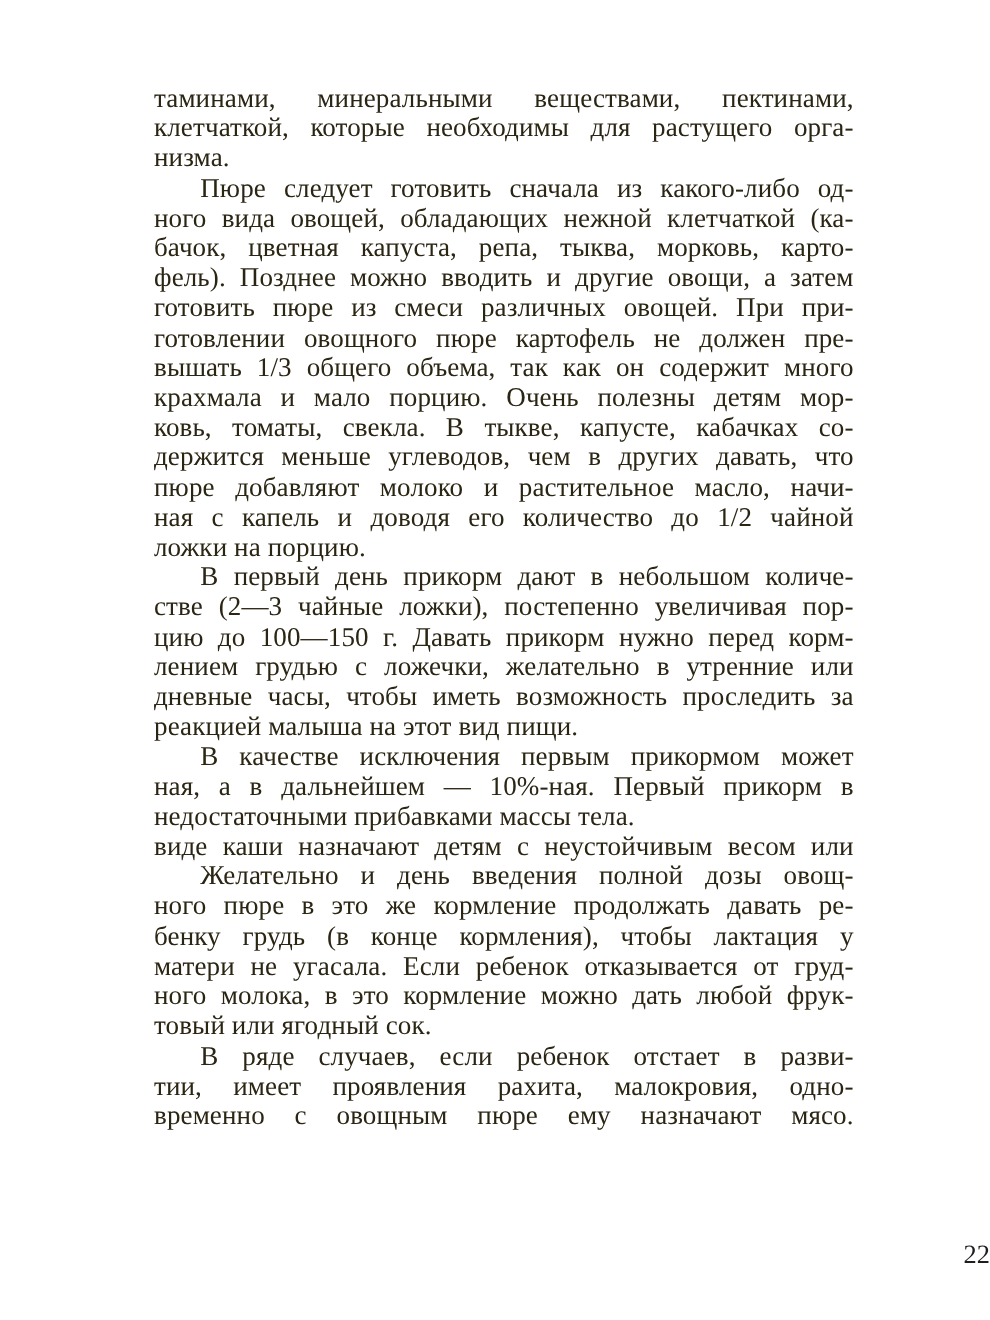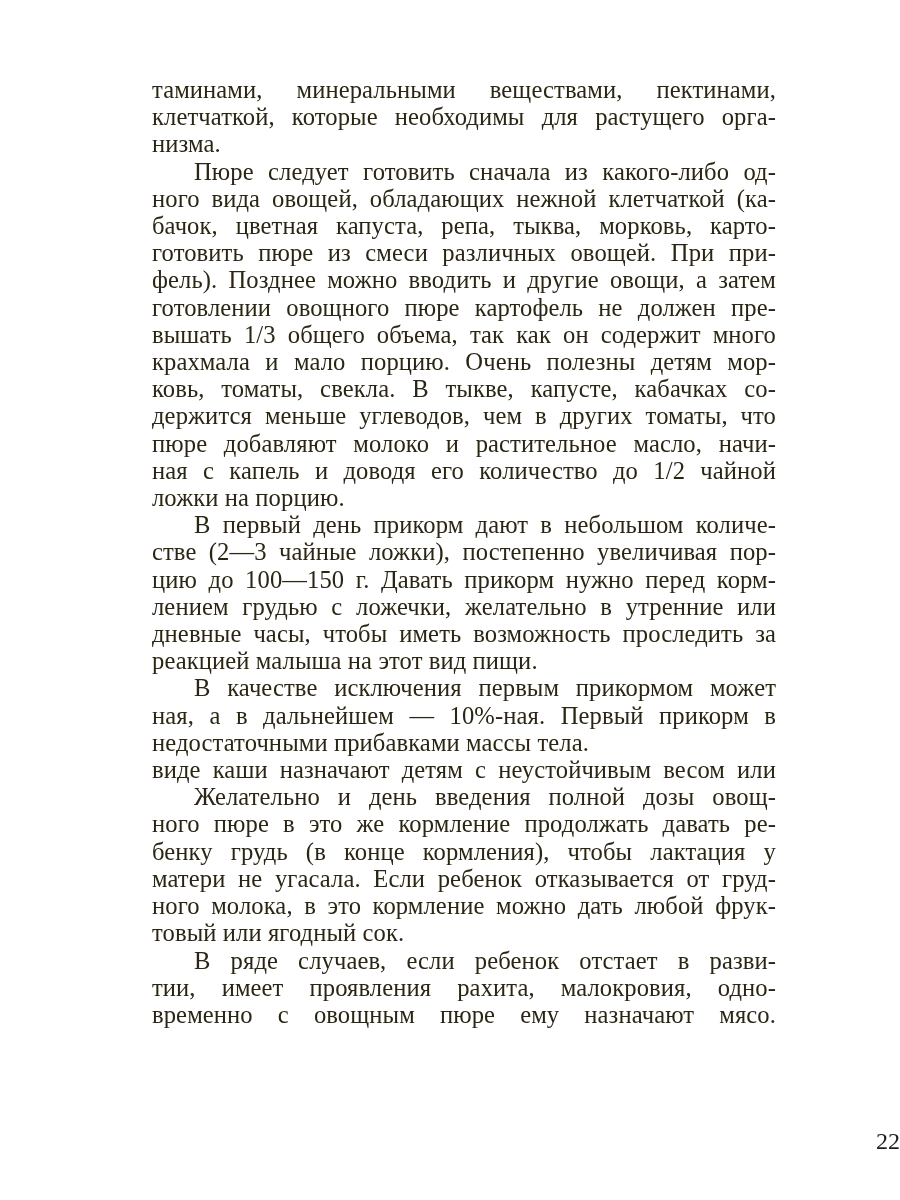--- a/index.html
+++ b/index.html
@@ -32,27 +32,27 @@
   <p class="para cont">
     <span class="line">таминами, минеральными веществами, пектинами,</span>
     <span class="line">клетчаткой, которые необходимы для растущего орга-</span>
     <span class="line last">низма.</span>
   </p>
 
   <p class="para">
     <span class="line indent">Пюре следует готовить сначала из какого-либо од-</span>
     <span class="line">ного вида овощей, обладающих нежной клетчаткой (ка-</span>
     <span class="line">бачок, цветная капуста, репа, тыква, морковь, карто-</span>
+    <span class="line">фель). Позднее можно вводить и другие овощи, а затем</span>
     <span class="line">готовить пюре из смеси различных овощей. При при-</span>
-    <span class="line">фель). Позднее можно вводить и другие овощи, а затем</span>
     <span class="line">готовлении овощного пюре картофель не должен пре-</span>
     <span class="line">вышать 1/3 общего объема, так как он содержит много</span>
     <span class="line">крахмала и мало порцию. Очень полезны детям мор-</span>
     <span class="line">ковь, томаты, свекла. В тыкве, капусте, кабачках со-</span>
-    <span class="line">держится меньше углеводов, чем в других томаты, что</span>
+    <span class="line">держится меньше углеводов, чем в других давать, что</span>
     <span class="line">пюре добавляют молоко и растительное масло, начи-</span>
     <span class="line">ная с капель и доводя его количество до 1/2 чайной</span>
     <span class="line last">ложки на порцию.</span>
   </p>
 
   <p class="para">
     <span class="line indent">В первый день прикорм дают в небольшом количе-</span>
     <span class="line">стве (2—3 чайные ложки), постепенно увеличивая пор-</span>
     <span class="line">цию до 100—150 г. Давать прикорм нужно перед корм-</span>
     <span class="line">лением грудью с ложечки, желательно в утренние или</span>
@@ -80,14 +80,14 @@
     <span class="line indent">В ряде случаев, если ребенок отстает в разви-</span>
     <span class="line">тии, имеет проявления рахита, малокровия, одно-</span>
     <span class="line">временно с овощным пюре ему назначают мясо.</span>
   </p>
 </div>
 
 <div class="page-number">22</div>
 
 <style>
   .line.indent { padding-left:42px; }
-  .para { text-indent:0;margin-left:12px; }
+  .para { text-indent:0; }
 </style>
 
 </body></html>

